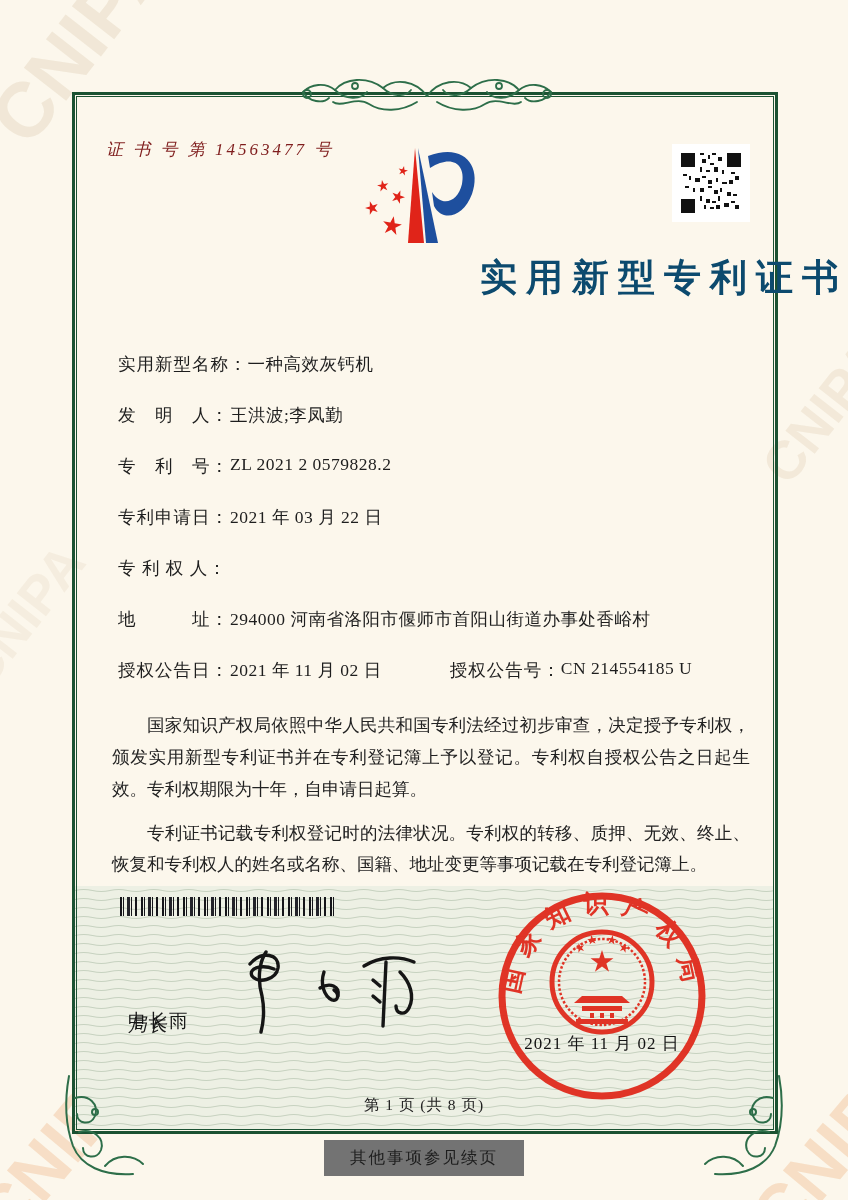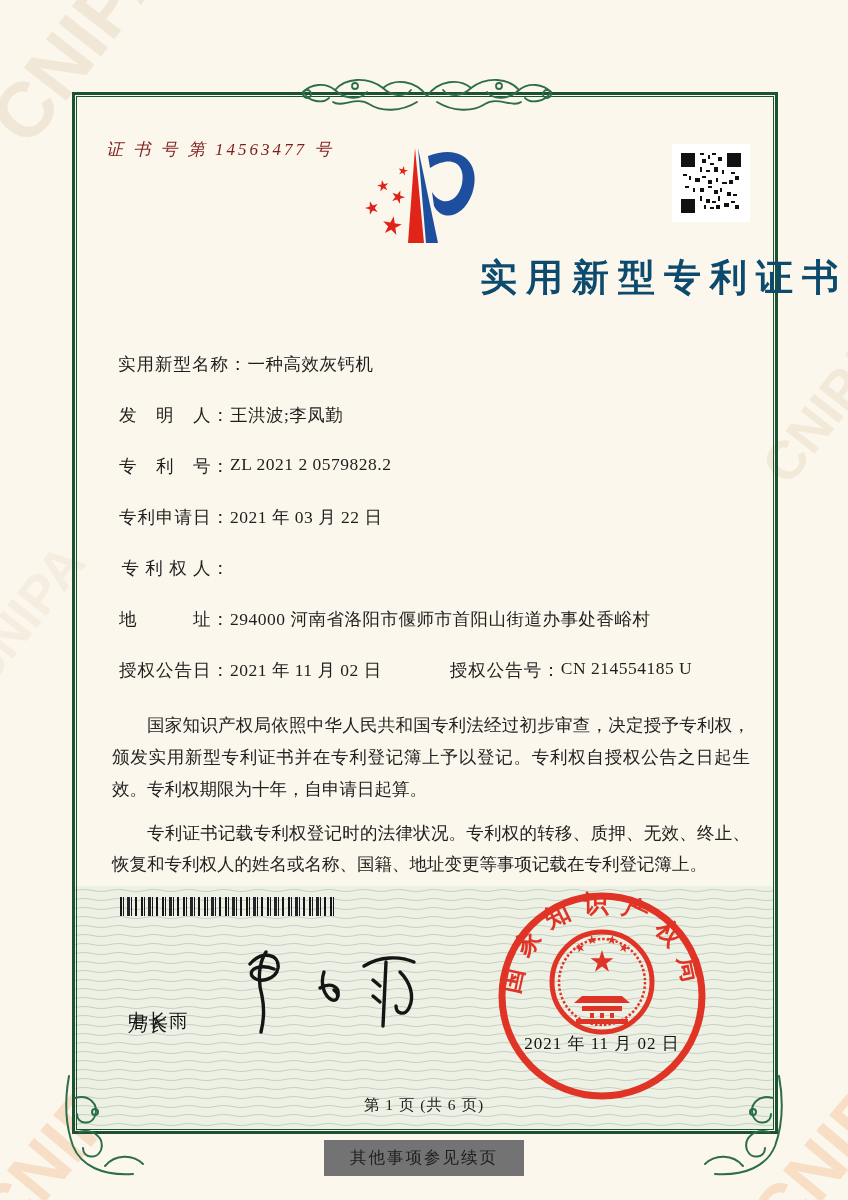--- a/index.html
+++ b/index.html
@@ -22,21 +22,21 @@
   
   .certno{left:106px;top:138px;font-size:17px;letter-spacing:3px;color:#7f1d1d;font-style:italic;}
   .logo{left:350px;top:140px;}
   .qrbox{left:672px;top:144px;width:78px;height:78px;background:#ffffff;
          display:flex;align-items:center;justify-content:center;}
   .title{left:0;top:253px;width:848px;text-align:right;font-size:37px;font-weight:bold;
          letter-spacing:9px;color:#0c4a6e;}
   
   .fields{left:118px;top:352px;width:640px;font-size:17.5px;}
   .frow{height:51px;display:flex;align-items:flex-start;}
-  .flabel{display:inline-block;min-width:112px;letter-spacing:1px;text-align:right;}
+  .flabel{display:inline-block;min-width:112px;letter-spacing:1px;}
   .fvalue{letter-spacing:.5px;}
   .grant2{margin-left:68px;display:flex;}
   
   .bodytext{left:100px;top:698px;width:662px;font-size:17.5px;line-height:1.82;
             text-align:justify;color:#222;}
   .bodytext p{margin:12px;text-indent:2em;}
   
   .barcode{left:120px;top:897px;width:215px;height:19px;
      background:repeating-linear-gradient(90deg,#15151a 0 2px,rgba(0,0,0,0) 2px 3px,
        #15151a 3px 4px,rgba(0,0,0,0) 4px 7px,#23232a 7px 10px,rgba(0,0,0,0) 10px 11px,
@@ -251,17 +251,17 @@
       <rect x="90" y="120" width="40" height="5"></rect>
       <rect x="98" y="127" width="4" height="5"></rect>
       <rect x="108" y="127" width="4" height="5"></rect>
       <rect x="118" y="127" width="4" height="5"></rect>
       <rect x="84" y="133" width="52" height="5"></rect>
     </g>
   </g>
 </svg>
 <div class="abs sealdate">2021 年 11 月 02 日</div>
 
-<div class="abs pageno">第 1 页 (共 6 页)</div>
+<div class="abs pageno">第 1 页 (共 8 页)</div>
 
 <div class="abs contnote">
   <span>其他事项参见续页</span>
 </div>
 
 </body></html>

